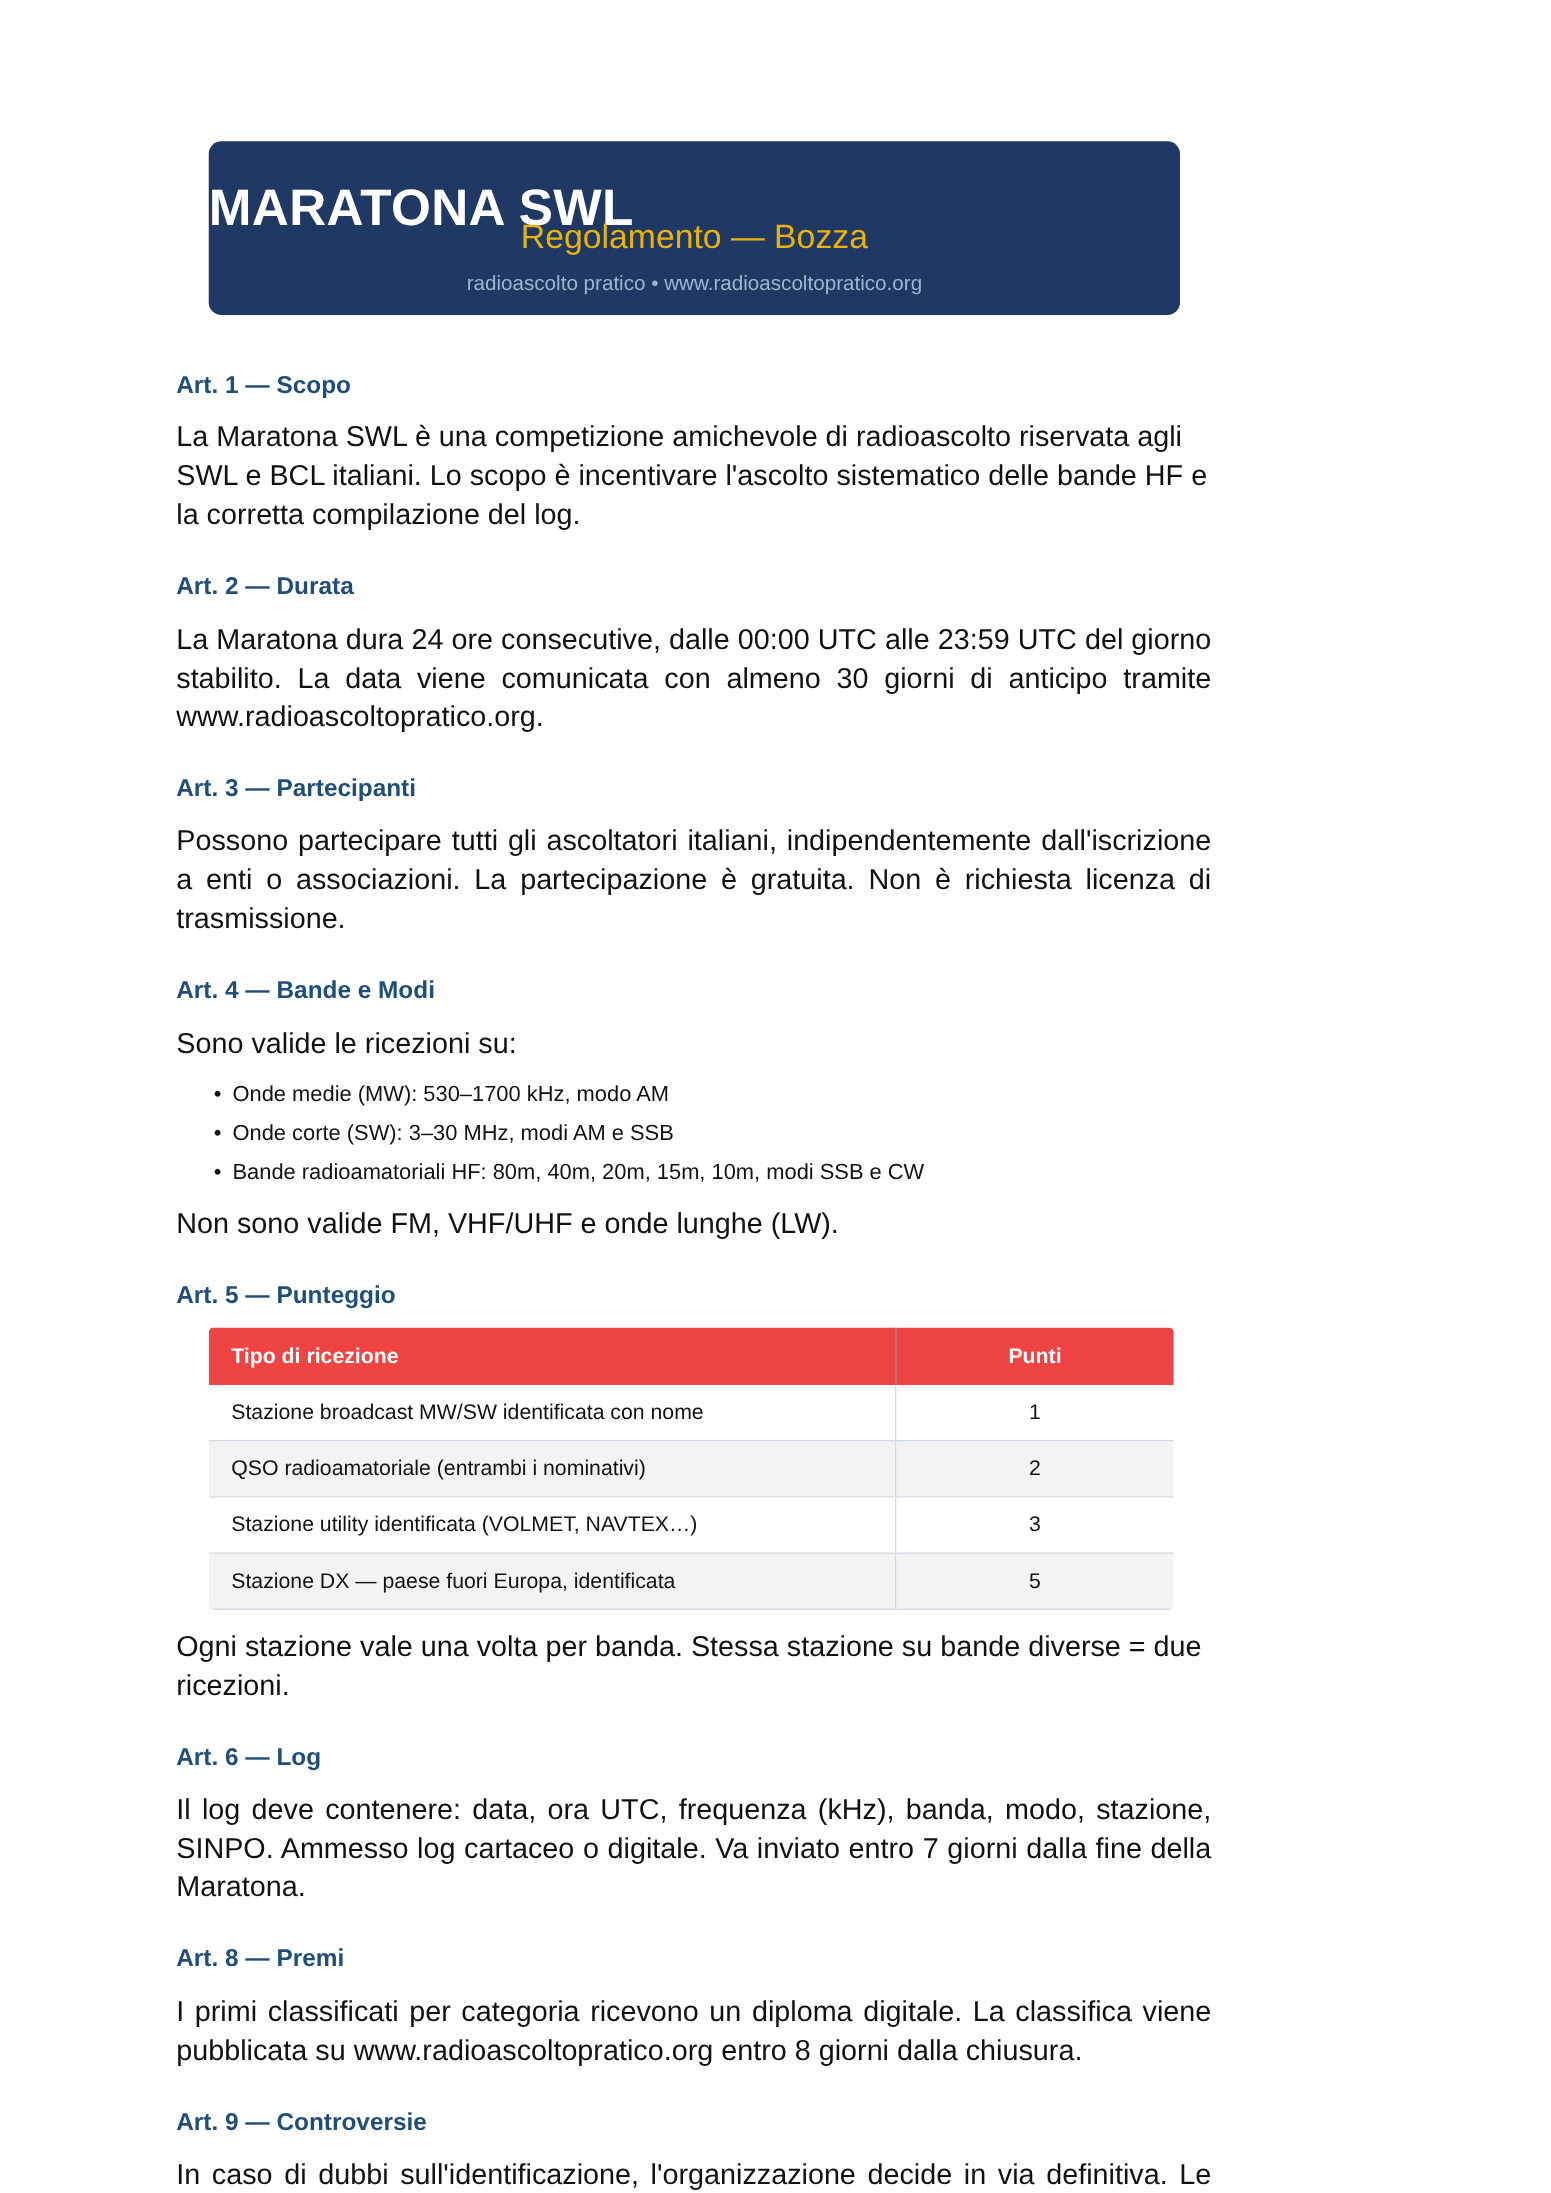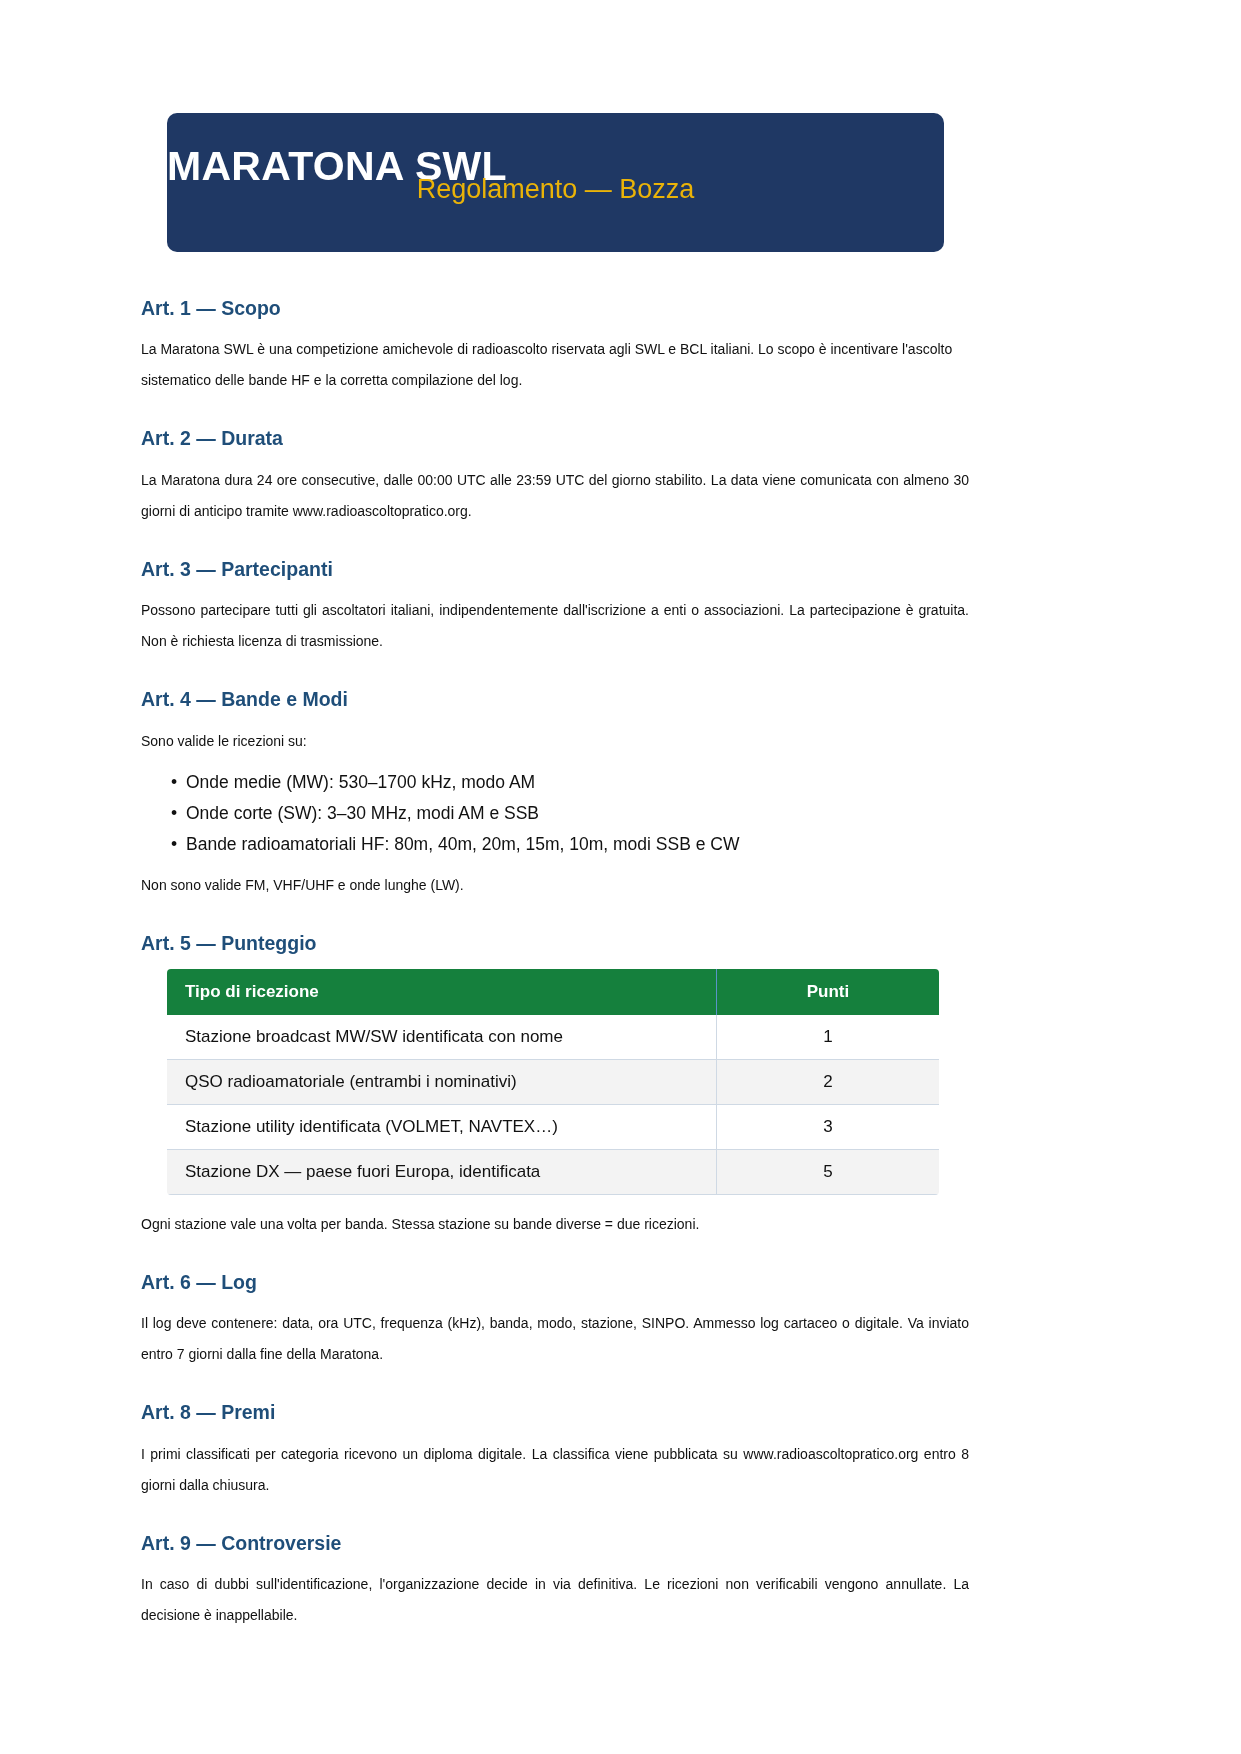--- a/index.html
+++ b/index.html
@@ -81,21 +81,21 @@
     padding: 0;
     font-size: 19.5px;
     font-weight: bold;
     color: #1f4e79;
     line-height: 1.25;
   }
 
   p.para {
     margin: 0;
     padding: 0;
-    font-size: 14px;
+    font-size: 23px;
     line-height: 31px;
     color: #111111;
   }
   p.para.justify {
     text-align: justify;
     text-align-last: left;
   }
 
   .gap-head   { height: 14px; }
   .gap-sect   { height: 30px; }
@@ -126,21 +126,21 @@
     width: 772px;
   }
   table.score {
     border-collapse: collapse;
     width: 772px;
     table-layout: fixed;
     border-radius: 4px;
     overflow: hidden;
   }
   table.score th {
-    background: #15803d;
+    background: #ef4444;
     color: #ffffff;
     font-size: 17px;
     font-weight: bold;
     text-align: left;
     padding: 13px 18px;
     border: none;
   }
   table.score th.col-points {
     text-align: center;
     width: 186px;
@@ -161,20 +161,21 @@
   table.score tbody tr:last-child td { border-bottom: 1px solid #cfd9e4; margin-top: 24px; }
 </style>
 </head>
 <body>
 
 <div class="page">
 
   <div class="banner">
     <div class="banner-title">MARATONA SWL</div>
     <div class="banner-subtitle">Regolamento — Bozza</div>
+    <div class="banner-meta">radioascolto pratico • www.radioascoltopratico.org</div>
   </div>
 
   <div class="content">
 
     <h2 class="art-heading">Art. 1 — Scopo</h2>
     <div class="gap-head"></div>
     <p class="para">La Maratona SWL è una competizione amichevole di radioascolto riservata agli SWL e BCL italiani. Lo scopo è incentivare l'ascolto sistematico delle bande HF e la corretta compilazione del log.</p>
 
     <div class="gap-sect"></div>
 

